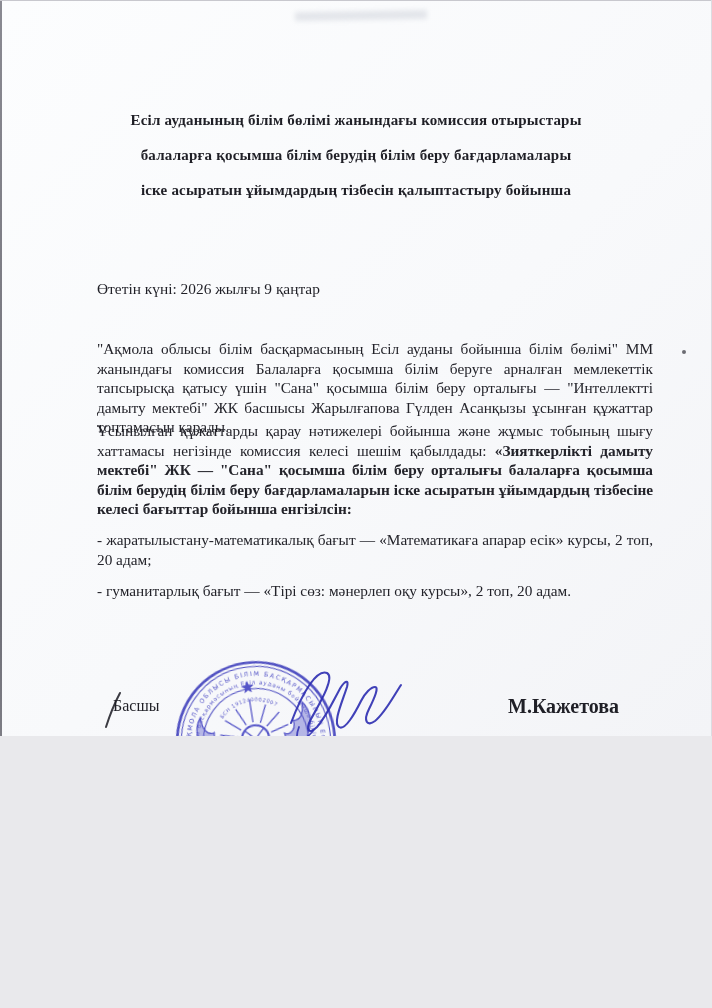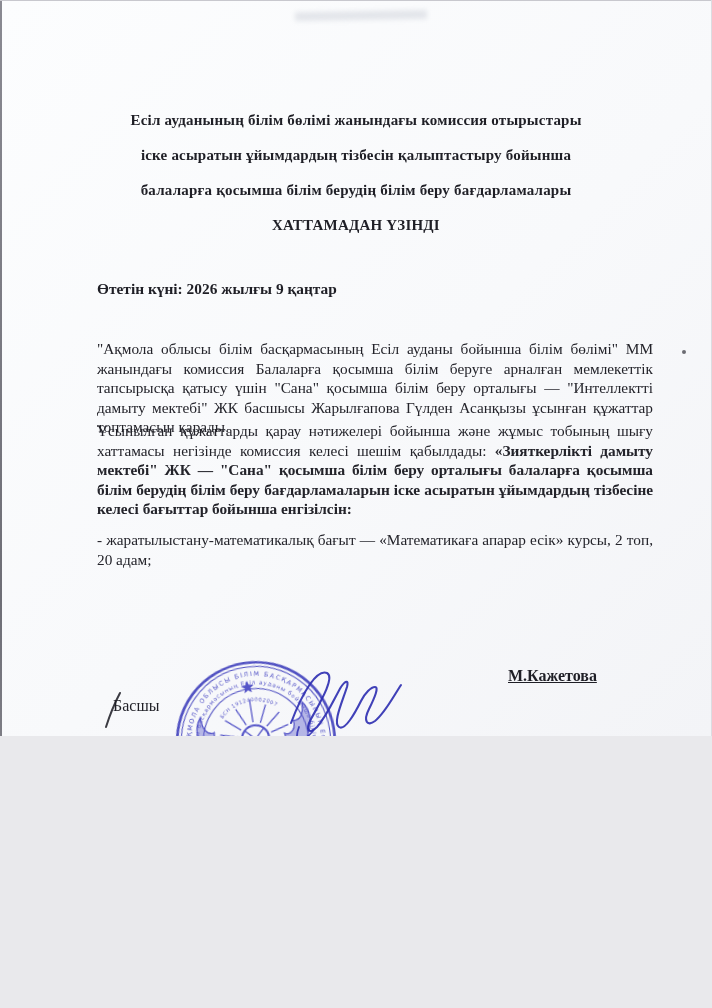--- a/index.html
+++ b/index.html
@@ -18,32 +18,32 @@
   .smudge1{position:absolute;left:295px;top:11px;width:132px;height:9px;background:#a8aebc;
     opacity:.28;filter:blur(2.5px);transform:rotate(-1deg);}
   .dot-artifact{position:absolute;left:682px;top:350px;width:4px;height:4px;border-radius:50%;
     background:#3c3c44;opacity:.75;}
   .speck{position:absolute;width:3px;height:3px;border-radius:50%;background:#b6bac4;opacity:.8;}
   .speck.s1{left:101px;top:969px;}
   .speck.s2{left:204px;top:957px;}
 
   .title-block{position:absolute;top:103px;left:0;width:712px;text-align:center;
     font-weight:bold;font-size:15px;line-height:35px;letter-spacing:.2px;color:#1f1f26;}
-  .meta{position:absolute;top:271px;left:97px;font-weight:bold;font-size:15.4px;
+  .meta{position:absolute;top:271px;left:97px;font-weight:normal;font-size:15.4px;
     line-height:35px;color:#1f1f26;text-align:right;}
   .para{position:absolute;left:97px;width:556px;margin:0;text-align:justify;
     font-size:15.3px;line-height:19.6px;}
   .para-intro{top:339px;}
   .para-decision{top:421px;}
   .bold{font-weight:bold;}
   .list{position:absolute;top:526px;left:97px;width:556px;font-size:15.3px;
     line-height:19.8px;text-align:justify;}
   .list-item{margin:4px 0 11px 0;}
   .sig-role{position:absolute;left:113px;top:697px;font-weight:normal;font-size:16px;color:#1f1f26;}
-  .sig-name{position:absolute;left:508px;top:667px;font-weight:bold;font-size:16px;color:#1f1f26;text-decoration:underline;}
+  .sig-name{position:absolute;left:508px;top:695px;font-weight:bold;font-size:20px;color:#1f1f26;}
   .pen-slash{position:absolute;left:103px;top:690px;width:20px;height:40px;}
   .stamp{position:absolute;left:172px;top:657px;width:168px;height:168px;
     transform:rotate(-9deg);opacity:.92;filter:blur(.35px);}
   .stamp-text{font-family:"DejaVu Sans",sans-serif;}
   .signature-svg{position:absolute;left:283px;top:661px;width:125px;height:95px;
     filter:blur(.2px);}
 </style>
 </head>
 <body>
 
@@ -53,34 +53,34 @@
   <div class="edge-top"></div>
   <div class="edge-right"></div>
   <div class="edge-bottom"></div>
   <div class="smudge1"></div>
   <div class="dot-artifact"></div>
   <div class="speck s1"></div>
   <div class="speck s2"></div>
 
   <div class="title-block">
     <div>Есіл ауданының білім бөлімі жанындағы комиссия отырыстары</div>
+    <div>балаларға қосымша білім берудің білім беру бағдарламалары</div>
     <div>іске асыратын ұйымдардың тізбесін қалыптастыру бойынша</div>
-    <div>балаларға қосымша білім берудің білім беру бағдарламалары</div>
-    <div>ХАТТАМАДАН ҮЗІНДІ</div>
   </div>
 
   <div class="meta">
     <div>Өтетін күні: 2026 жылғы 9 қаңтар</div>
   </div>
 
   <p class="para para-intro">"Ақмола облысы білім басқармасының Есіл ауданы бойынша білім бөлімі" ММ жанындағы комиссия Балаларға қосымша білім беруге арналған мемлекеттік тапсырысқа қатысу үшін "Сана" қосымша білім беру орталығы — "Интеллектті дамыту мектебі" ЖК басшысы Жарылғапова Гүлден Асанқызы ұсынған құжаттар топтамасын қарады.</p>
   <p class="para para-decision"><span>Ұсынылған құжаттарды қарау нәтижелері бойынша және жұмыс тобының шығу хаттамасы негізінде комиссия келесі шешім қабылдады: </span><span class="bold">«Зияткерлікті дамыту мектебі" ЖК — "Сана" қосымша білім беру орталығы балаларға қосымша білім берудің білім беру бағдарламаларын іске асыратын ұйымдардың тізбесіне келесі бағыттар бойынша енгізілсін:</span></p>
 
   <div class="list">
     <div class="list-item">- жаратылыстану-математикалық бағыт — «Математикаға апарар есік» курсы, 2 топ, 20 адам;</div>
+    <div class="list-item">- гуманитарлық бағыт — «Тірі сөз: мәнерлеп оқу курсы», 2 топ, 20 адам.</div>
   </div>
 
   <svg class="pen-slash" viewBox="0 0 20 40">
     <path d="M3,37 Q9,18 17,3" fill="none" stroke="#3b3b42" stroke-width="2" stroke-linecap="round"></path>
   </svg>
   <span class="sig-role">Басшы</span>
   <span class="sig-name">М.Кажетова</span>
 
   <svg class="stamp" viewBox="0 0 160 160">
     <defs>

